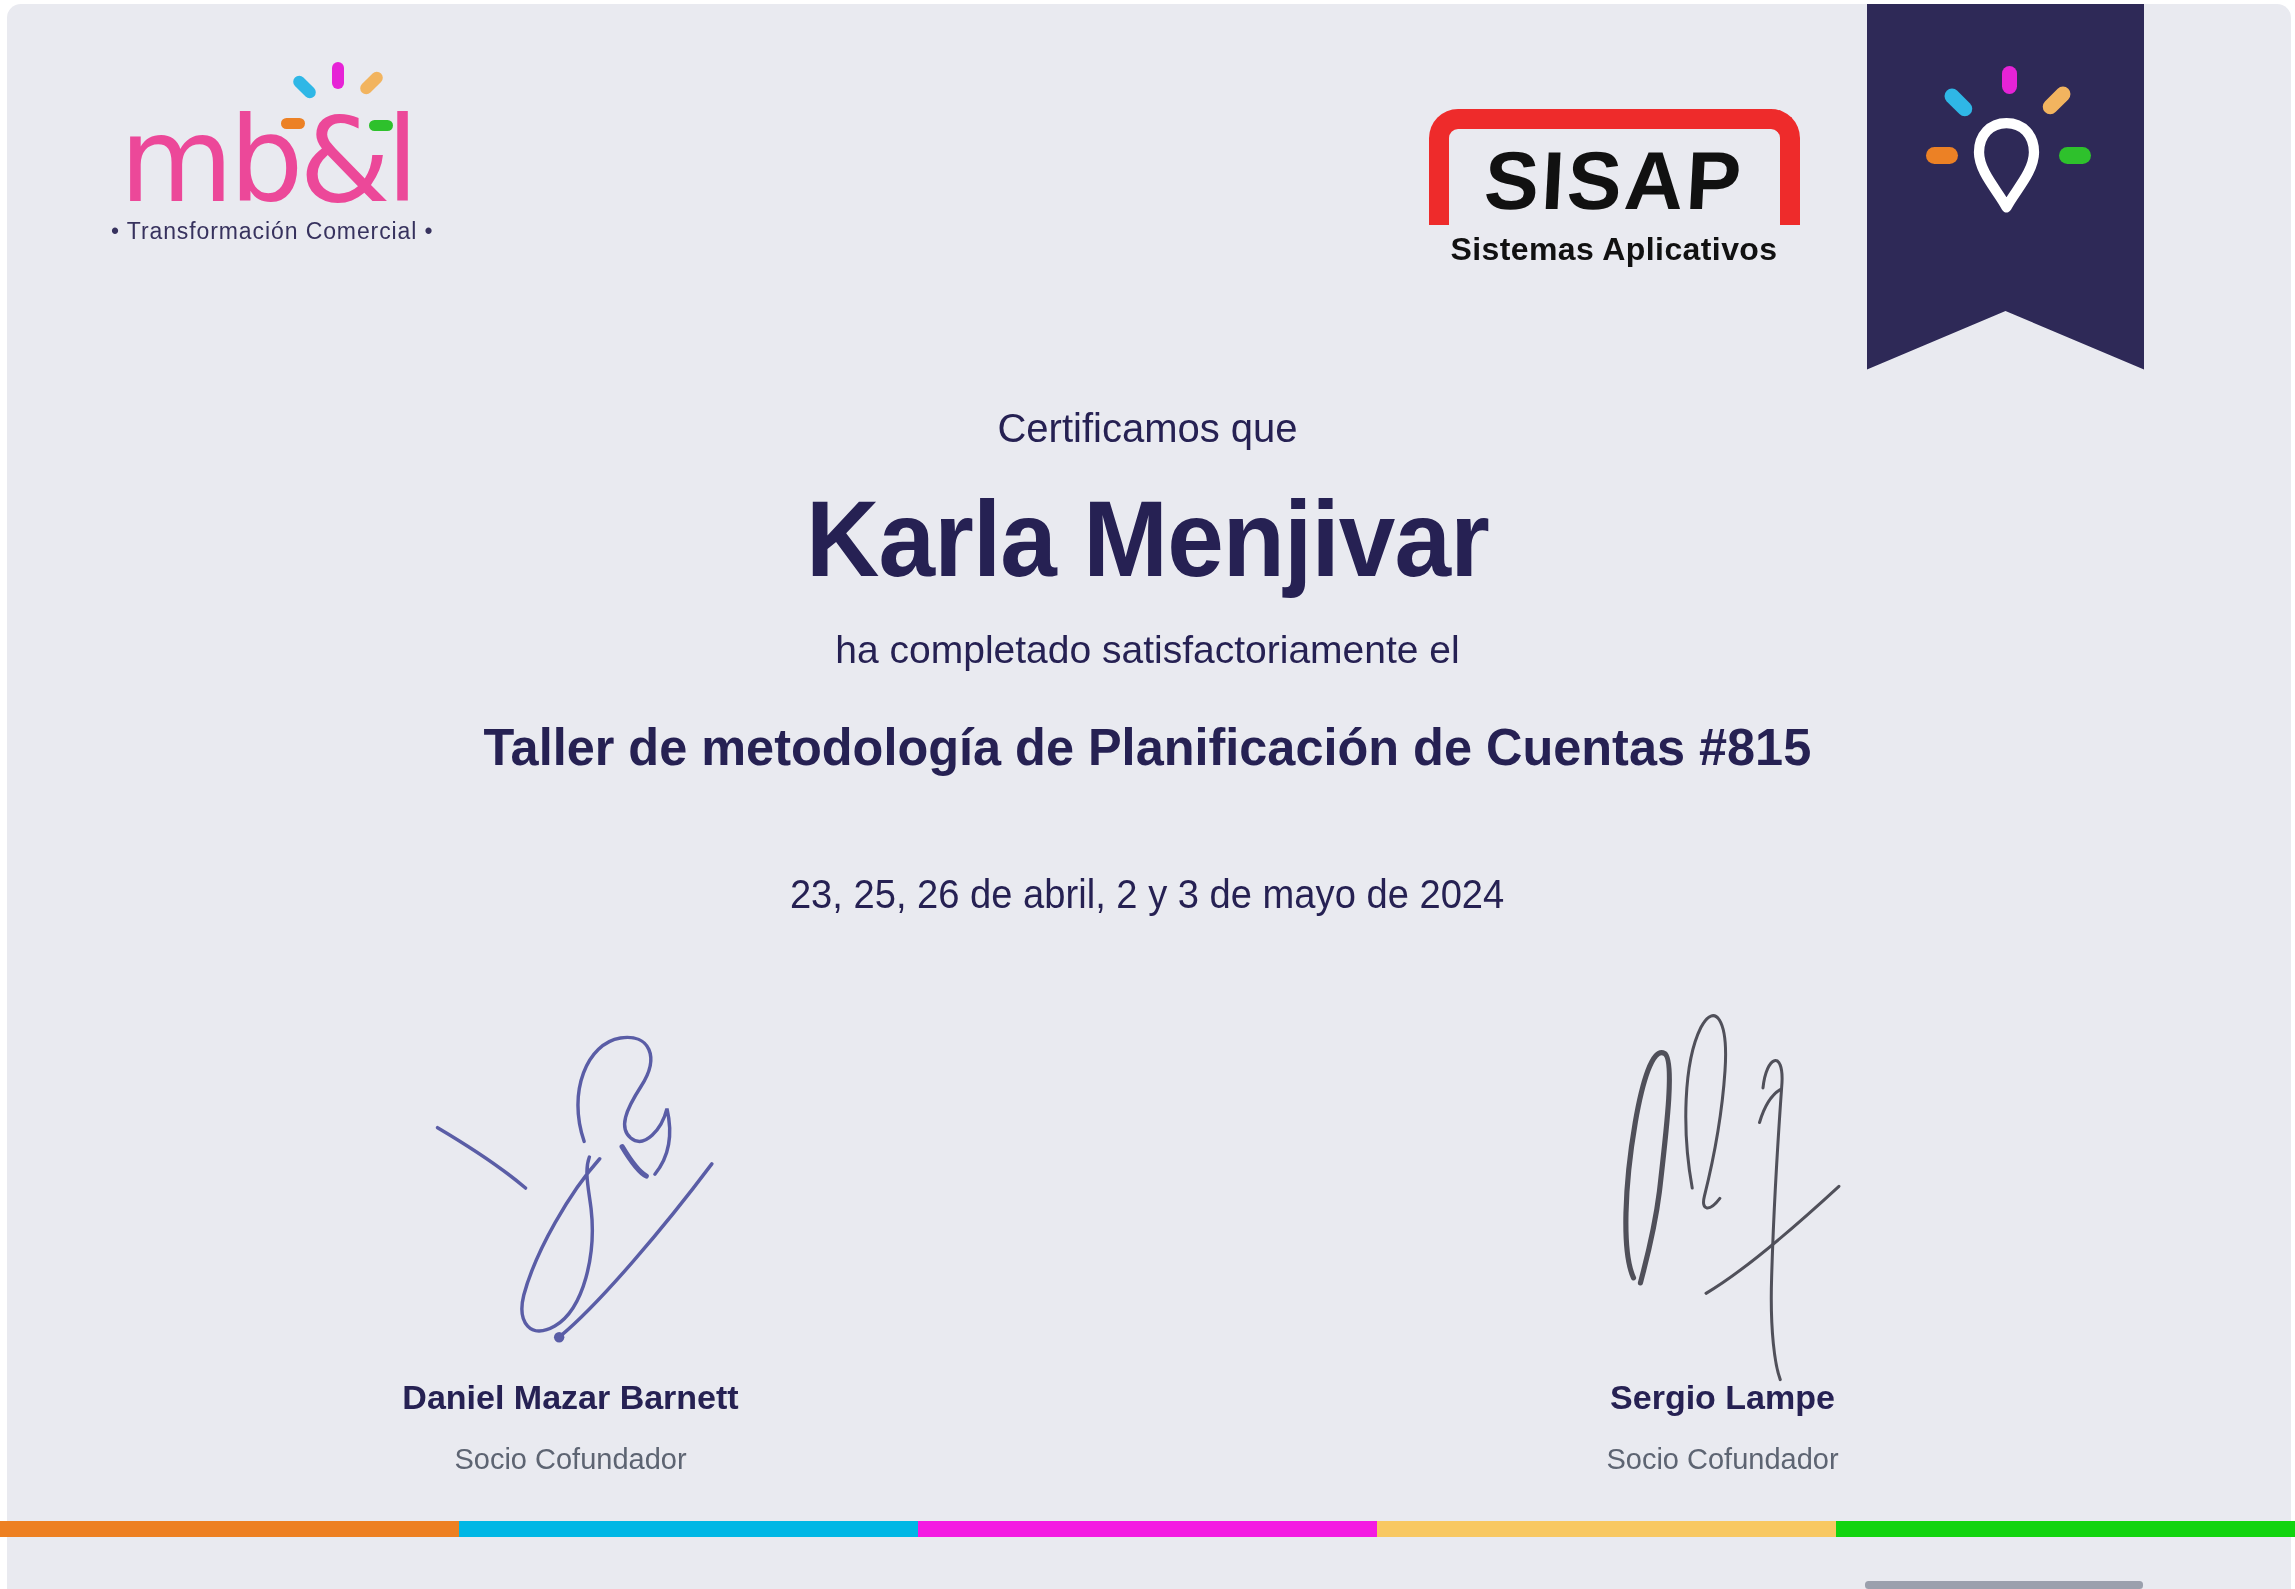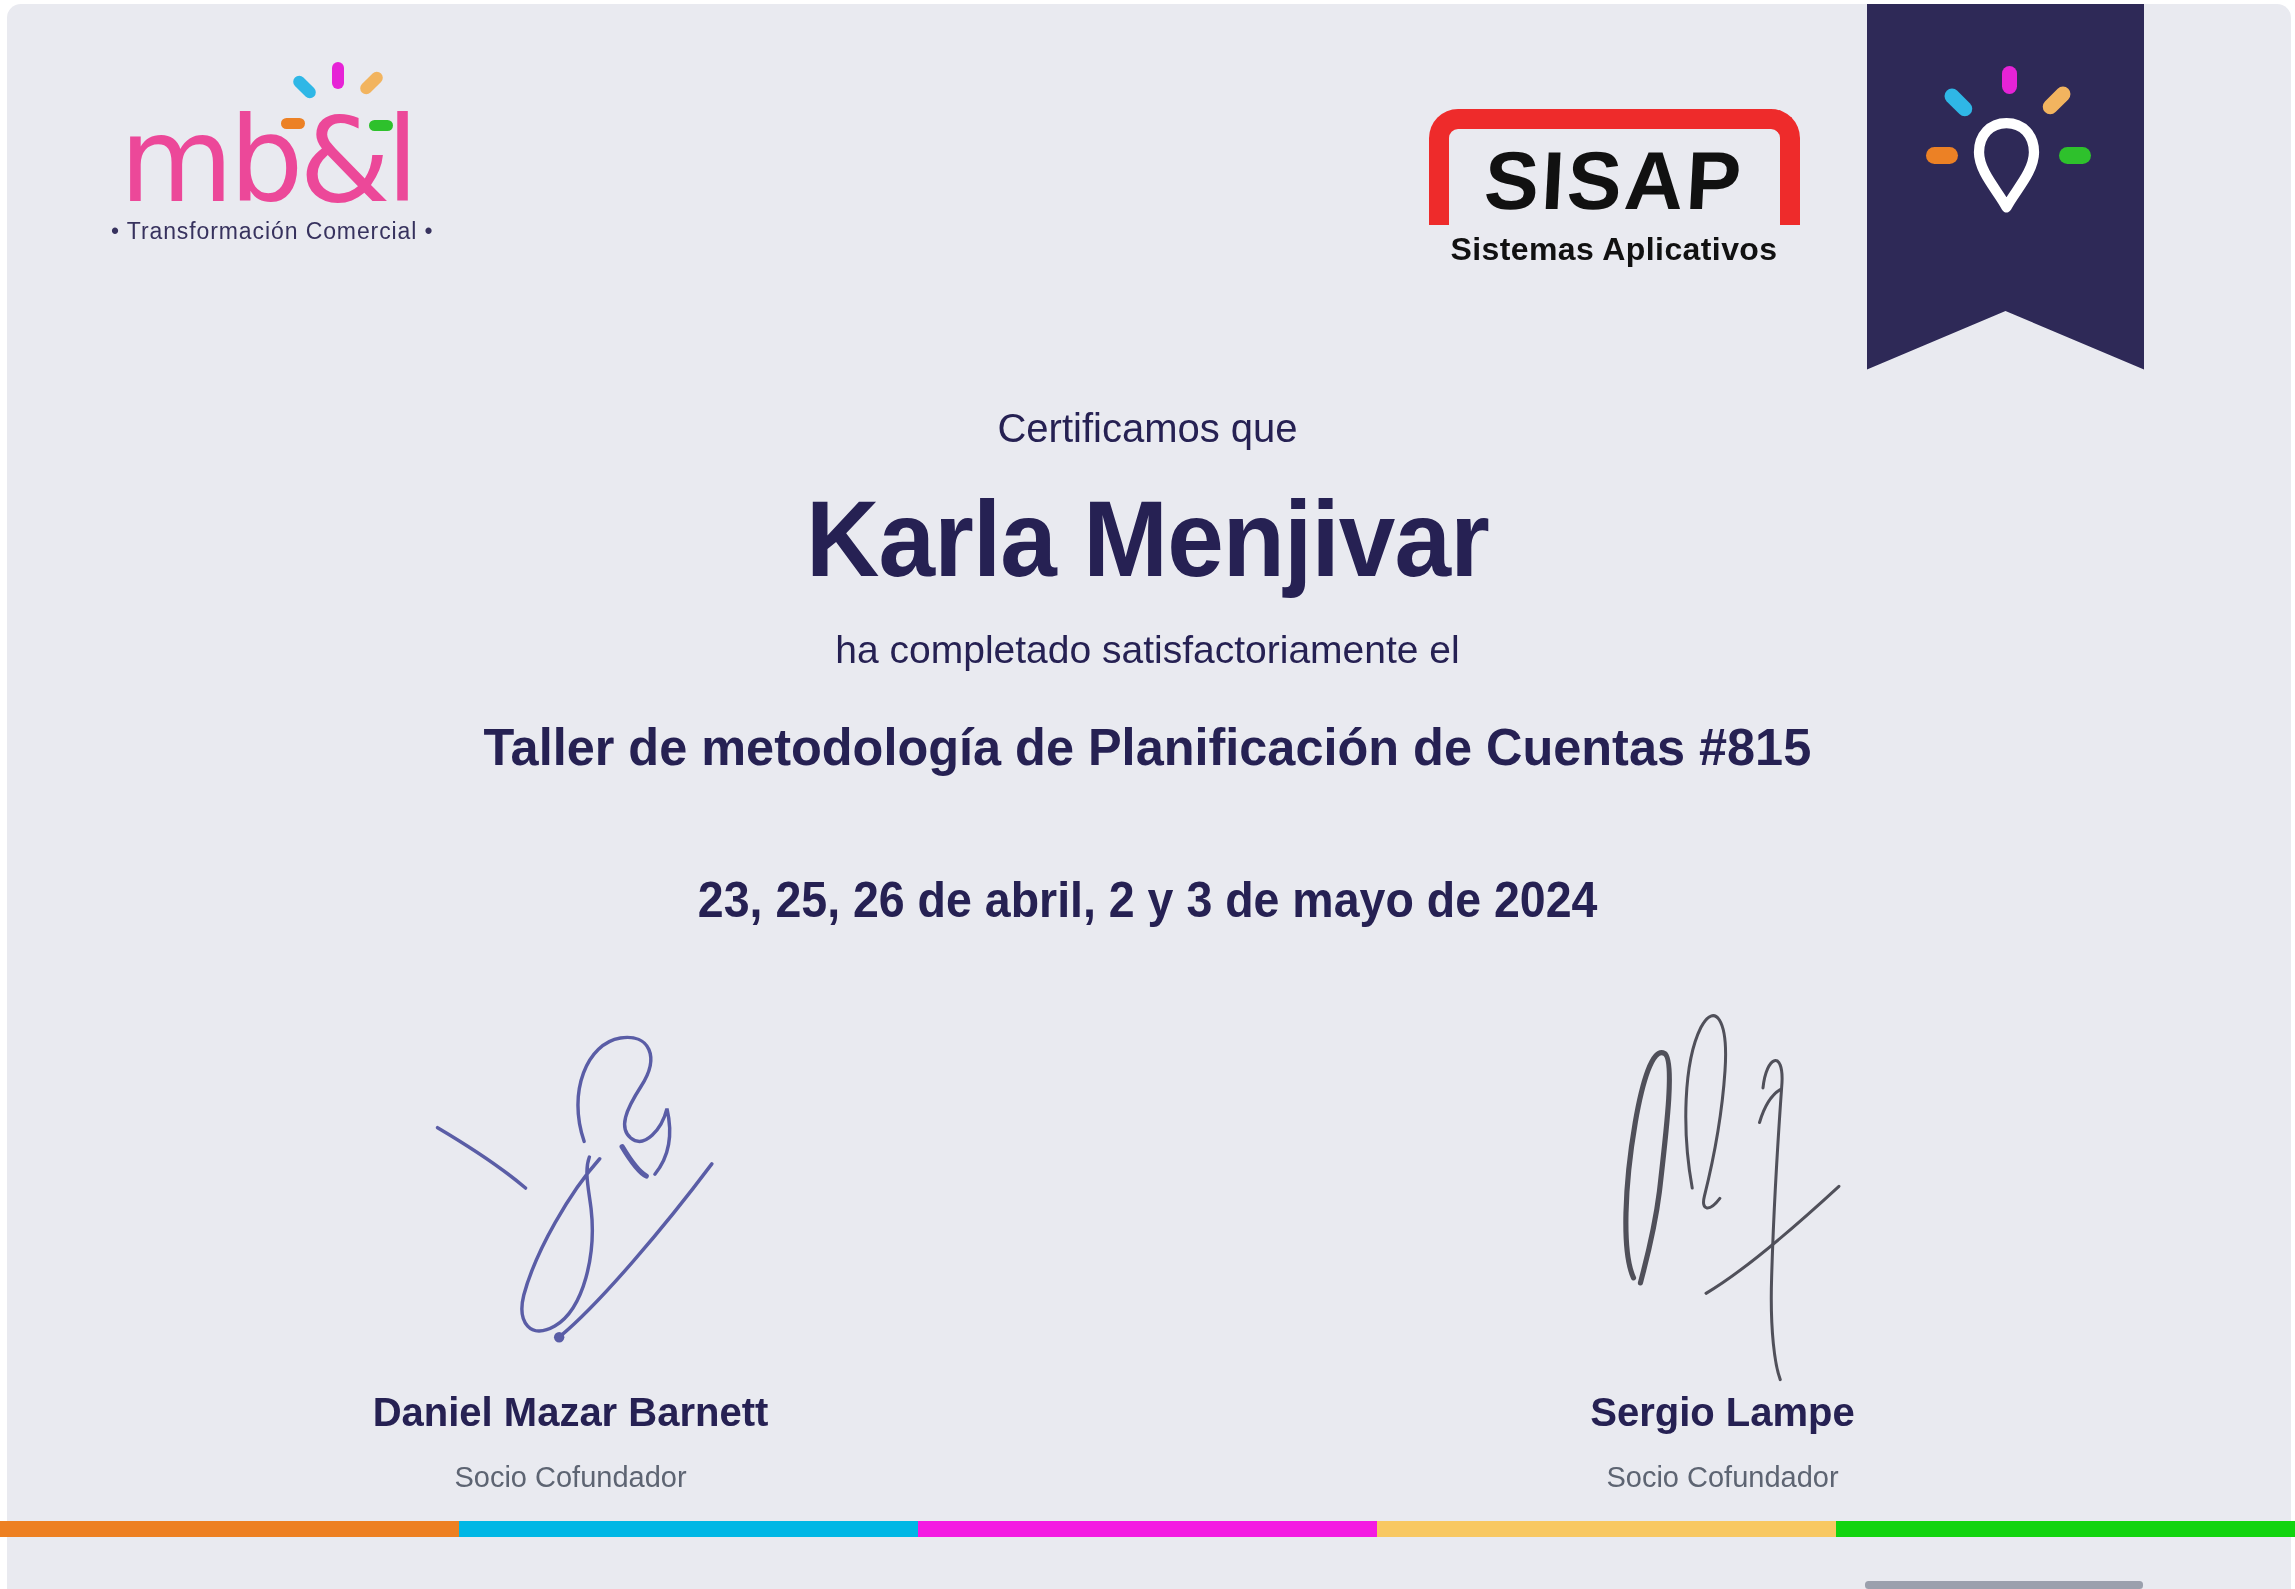--- a/index.html
+++ b/index.html
@@ -40,28 +40,28 @@
   .pin-svg{position:absolute;left:106px;top:113px;}
 
   
   .ctext{position:absolute;left:0;width:2295px;text-align:center;}
   .intro{top:406px;font-size:40px;}
   .recipient{top:477px;font-size:107px;font-weight:bold;letter-spacing:-0.9px;}
   .recipient span{display:inline-block;transform:scaleX(0.95);}
   .completion{top:628px;font-size:39px;}
   .course{top:717px;font-size:52px;font-weight:bold;}
   .course span{display:inline-block;transform:scaleX(0.97);}
-  .dates{top:871px;font-size:50px;font-weight:bold;}
+  .dates{top:871px;font-size:41px;font-weight:normal;}
   .dates span{display:inline-block;transform:scaleX(0.93);}
 
   
   .sig-block{position:absolute;width:535px;text-align:center;}
   .sig-left{left:303px;top:1378px;}
   .sig-right{left:1455px;top:1378px;}
-  .sig-name{font-size:40px;font-weight:bold;margin-top:12px;}
+  .sig-name{font-size:34px;font-weight:bold;}
   .sig-role{font-size:29px;margin-top:26px;}
   .sig-svg{position:absolute;}
   .sig-svg-left{left:415px;top:1019px;}
   .sig-svg-right{left:1580px;top:993px;}
 
   
   .stripe{position:absolute;left:0;right:0;top:1521px;height:16.4px;display:flex;}
   .stripe div{flex:1;}
   .scroll-thumb{position:absolute;left:1865px;top:1581px;width:278px;height:7.8px;border-radius:3.5px;}
 </style>

